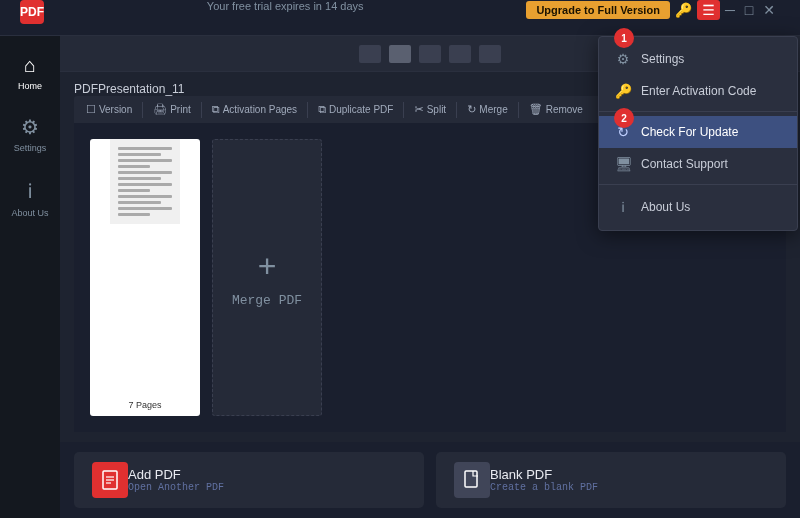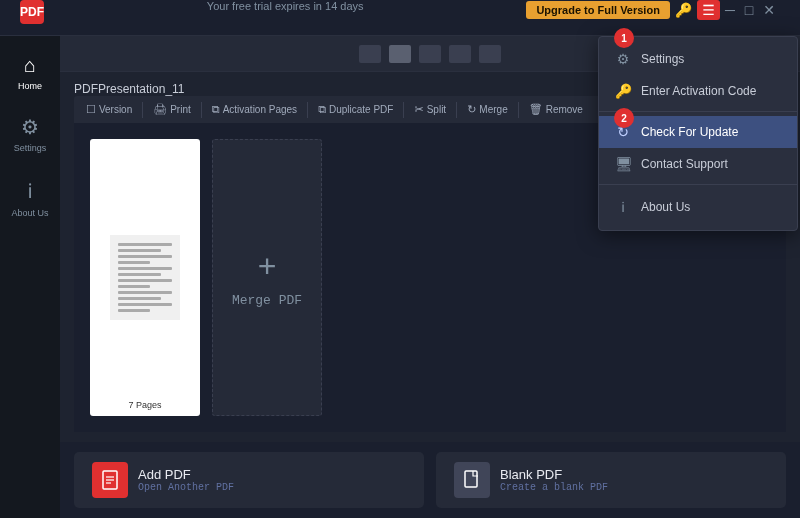--- a/index.html
+++ b/index.html
@@ -195,21 +195,20 @@
       overflow: hidden;
     }
     .pdf-thumb {
       width: 110px;
       min-height: 150px;
       background: #ffffff;
       border-radius: 3px;
       display: flex;
       flex-direction: column;
       align-items: center;
-      justify-content: center;
       position: relative;
       overflow: hidden;
       cursor: pointer;
     }
     .pdf-pages-label {
       position: absolute;
       bottom: 4px;
       left: 0; right: 0;
       text-align: center;
       font-size: 9px;
@@ -244,21 +243,20 @@
     
     .bottom-area {
       display: flex;
       gap: 12px;
       padding: 10px 14px;
       background: #1a1f2e;
     }
     .action-card {
       display: flex;
       align-items: center;
-      gap: 10px;
       background: #252a38;
       border-radius: 5px;
       padding: 10px 18px;
       cursor: pointer;
       flex: 1;
     }
     .action-card-icon {
       width: 36px;
       height: 36px;
       background: #e03030;

